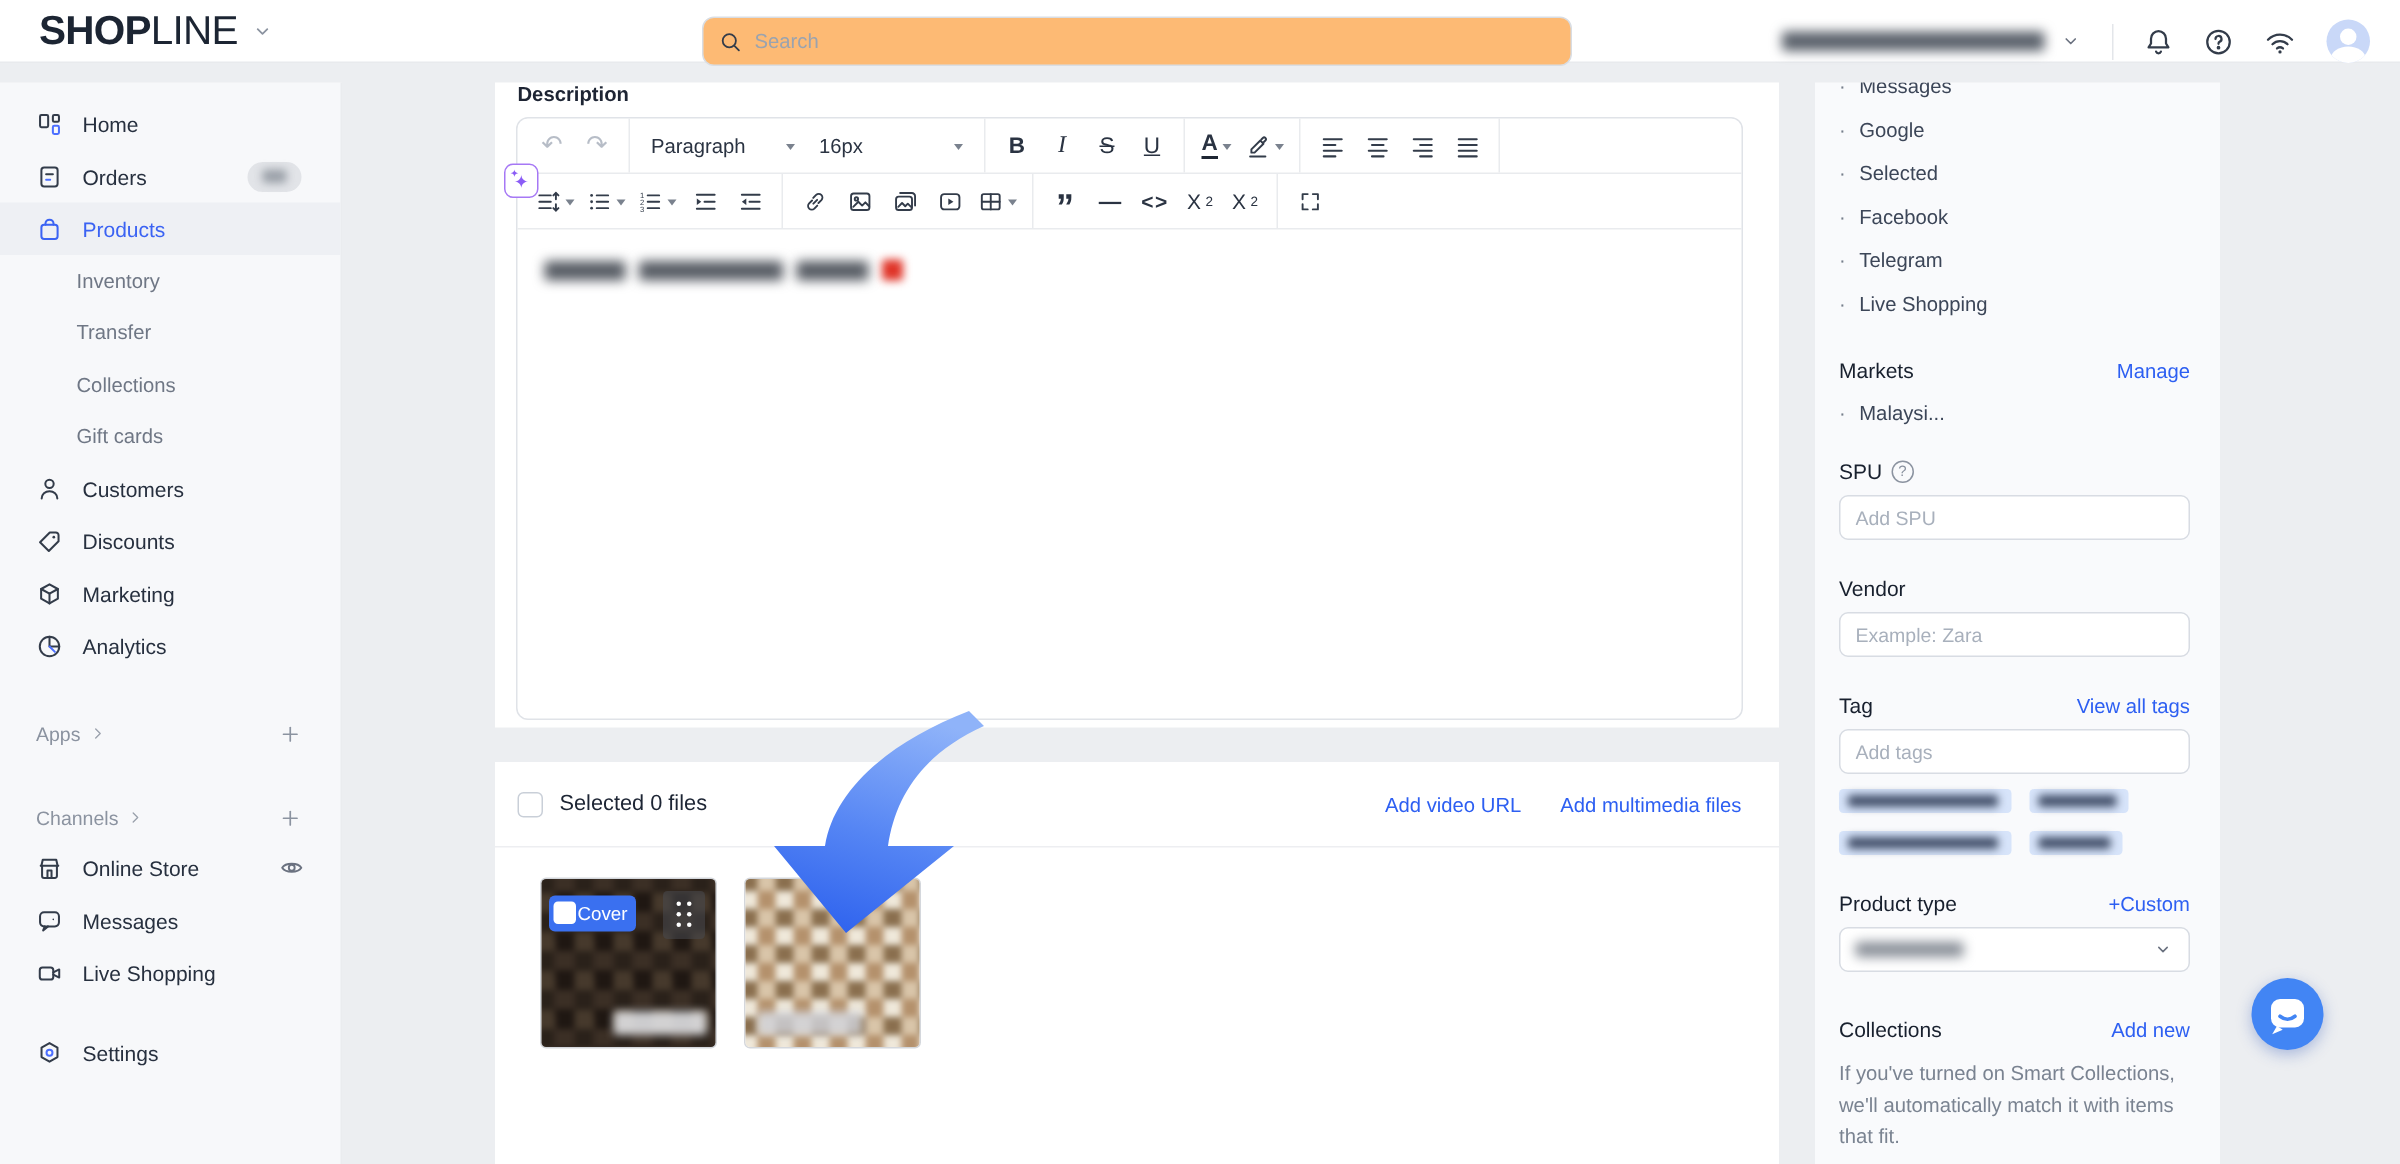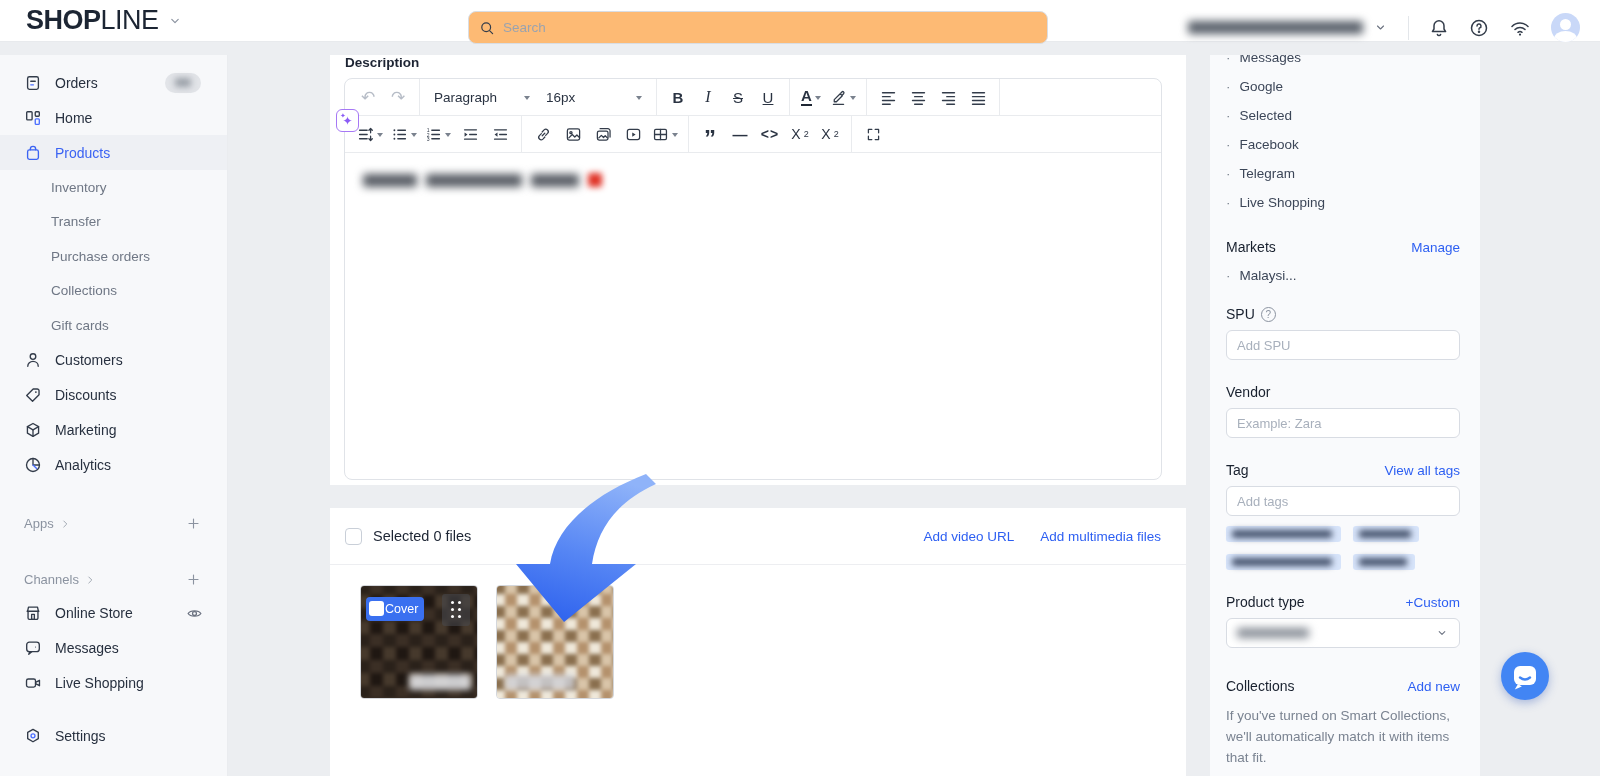--- a/index.html
+++ b/index.html
@@ -192,52 +192,49 @@
     <div class="avatar">
       <div class="head"></div>
       <div class="bod"></div>
     </div>
   </div>
 </div>
 
 <div class="sidebar">
   <div class="nav-item">
     <svg class="ic" width="18" height="18" viewBox="0 0 20 20">
+        <rect x="3" y="3" width="6" height="9" rx="1"></rect>
+        <rect x="12.5" y="3" width="4.5" height="5" rx="1"></rect>
+        <rect x="12.5" y="11" width="4.5" height="6" rx="1" stroke="#4c6fff"></rect>
+      </svg>
+    <span class="lbl">Home</span>
+  </div>
+  <div class="nav-item">
+    <svg class="ic" width="18" height="18" viewBox="0 0 20 20">
         <rect x="4" y="3" width="12" height="14" rx="2"></rect>
         <path d="M7.5 8 h5"></path>
         <path d="M7.5 12 h3" stroke="#4c6fff"></path>
       </svg>
     <span class="lbl">Orders</span>
     <span class="nav-badge">
         <span class="blur"></span>
       </span>
   </div>
-  <div class="nav-item">
-    <svg class="ic" width="18" height="18" viewBox="0 0 20 20">
-        <rect x="3" y="3" width="6" height="9" rx="1"></rect>
-        <rect x="12.5" y="3" width="4.5" height="5" rx="1"></rect>
-        <rect x="12.5" y="11" width="4.5" height="6" rx="1" stroke="#4c6fff"></rect>
-      </svg>
-    <span class="lbl">Home</span>
-  </div>
   <div class="nav-item active">
     <svg class="ic" width="18" height="18" viewBox="0 0 20 20">
         <rect x="4" y="6.5" width="12" height="10.5" rx="2"></rect>
         <path d="M7 6.5 v-.8 a3 3 0 0 1 6 0 v.8"></path>
       </svg>
     <span class="lbl">Products</span>
   </div>
   <div class="nav-sub">
       <span>Inventory</span>
     </div>
   <div class="nav-sub">
       <span>Transfer</span>
-    </div>
-  <div class="nav-sub">
-      <span>Purchase orders</span>
     </div>
   <div class="nav-sub">
       <span>Collections</span>
     </div>
   <div class="nav-sub">
       <span>Gift cards</span>
     </div>
   <div class="nav-item">
     <svg class="ic" width="18" height="18" viewBox="0 0 20 20">
         <circle cx="10" cy="6.2" r="3.1"></circle>

